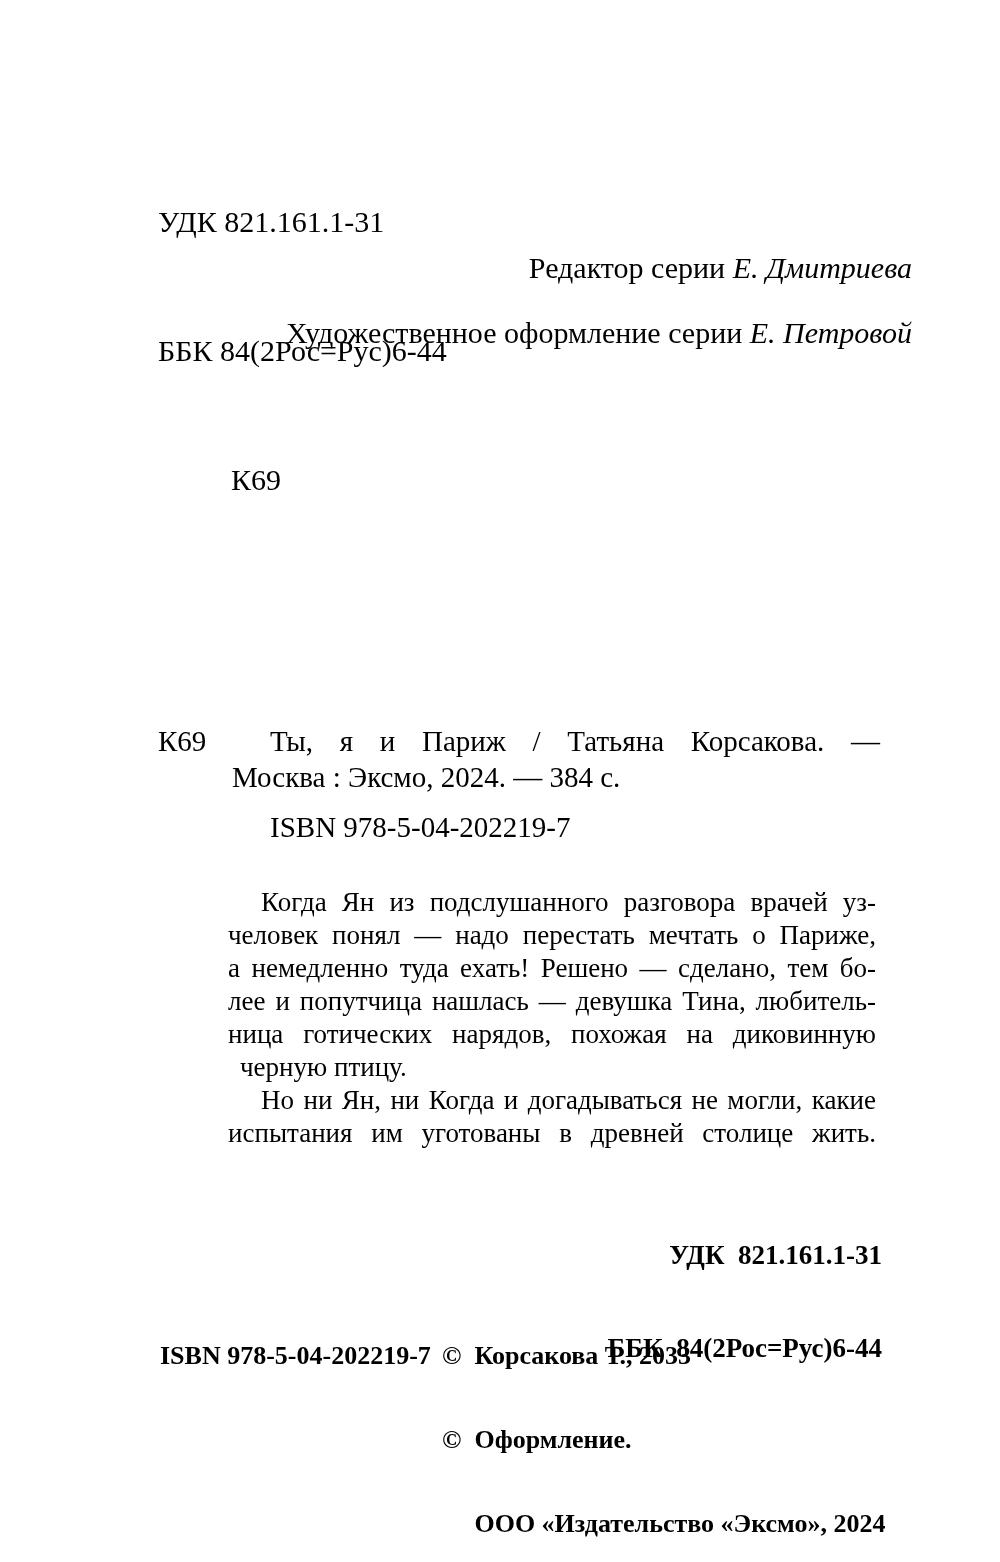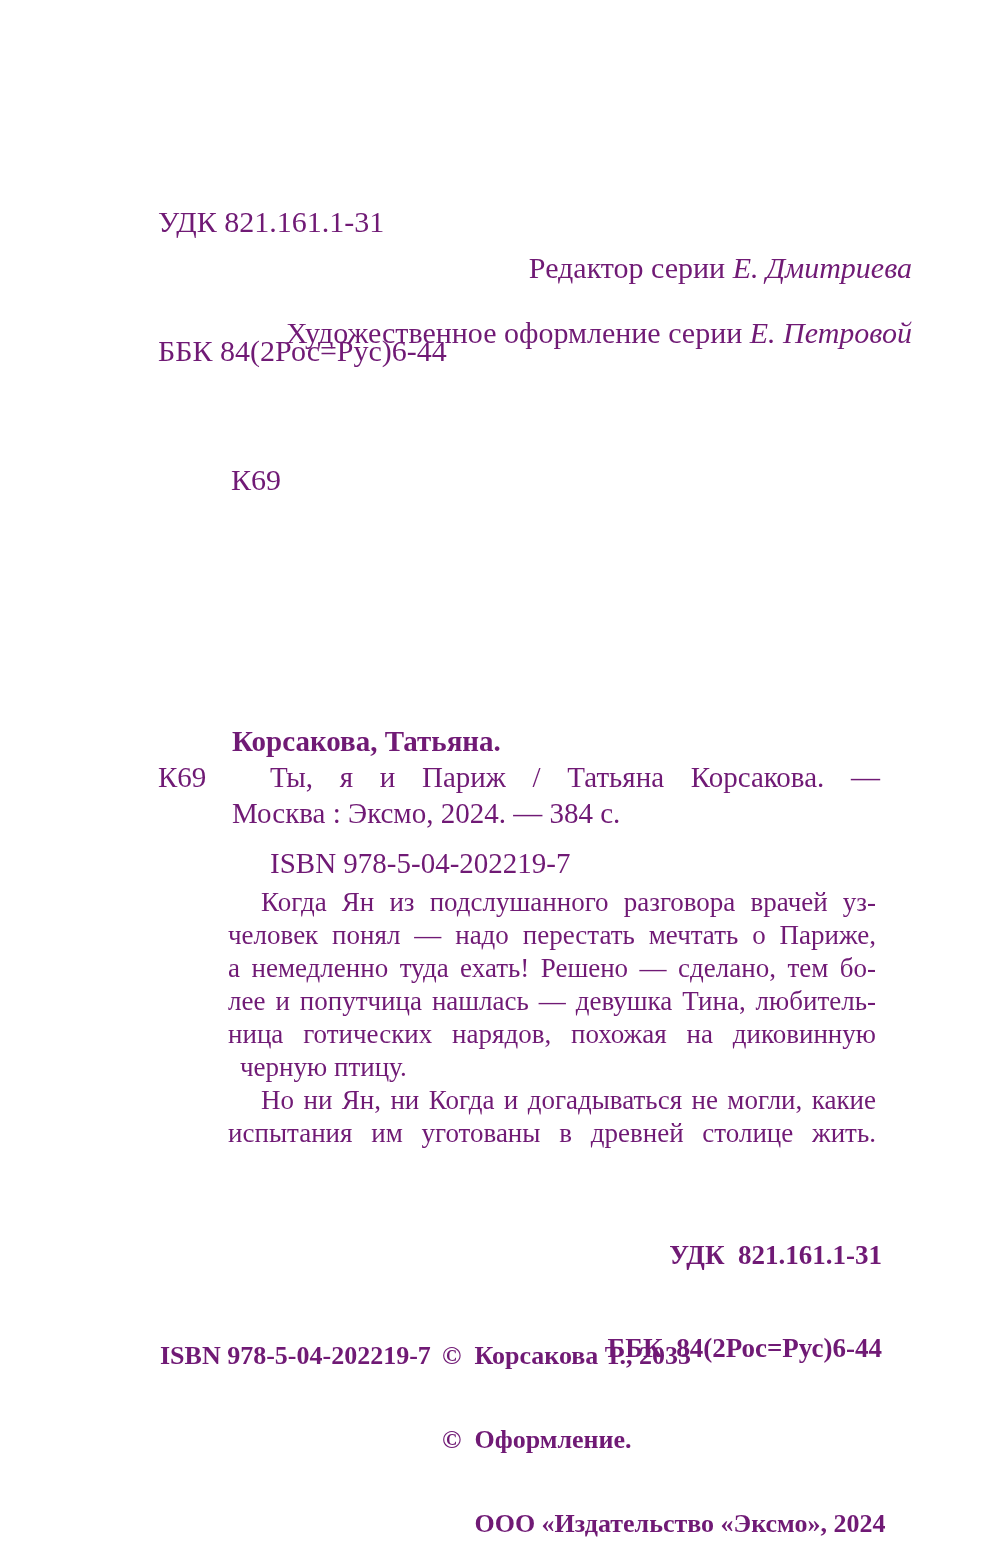--- a/index.html
+++ b/index.html
@@ -1,21 +1,21 @@
 <!DOCTYPE html>
 <html><head>
 <meta charset="utf-8">
 <style>
   html, body { margin: 0; padding: 0; background: #ffffff; }
   .page {
     position: relative;
     width: 1000px;
     height: 1562px;
     background: #ffffff;
-    color: #701a75;
+    color: #000000;
     font-family: "Liberation Serif", "DejaVu Serif", serif;
     overflow: hidden;
   }
 
   
   .top-codes {
     position: absolute;
     left: 158px;
     top: 114px;
     font-size: 30px;
@@ -119,21 +119,20 @@
     <div>УДК 821.161.1-31</div>
     <div>ББК 84(2Рос=Рус)6-44</div>
     <div class="sign">К69</div>
   </div>
 
   <div class="series-line series-editor"><span>Редактор серии </span><em>Е. Дмитриева</em></div>
 
   <div class="series-line series-designer"><span>Художественное оформление серии </span><em>Е. Петровой</em></div>
 
   <div class="catalog">
-    <div class="heading">Корсакова, Татьяна.</div>
     <div class="title-line"><span class="hang">К69</span><span>Ты, я и Париж / Татьяна Корсакова. —</span></div>
     <div>Москва : Эксмо, 2024. — 384 с.</div>
     <div class="isbn-line">ISBN 978-5-04-202219-7</div>
   </div>
 
   <div class="annotation">
     <div class="al ti">Когда Ян из подслушанного разговора врачей уз-</div>
     <div class="al">человек понял — надо перестать мечтать о Париже,</div>
     <div class="al">а немедленно туда ехать! Решено — сделано, тем бо-</div>
     <div class="al">лее и попутчица нашлась — девушка Тина, любитель-</div>

